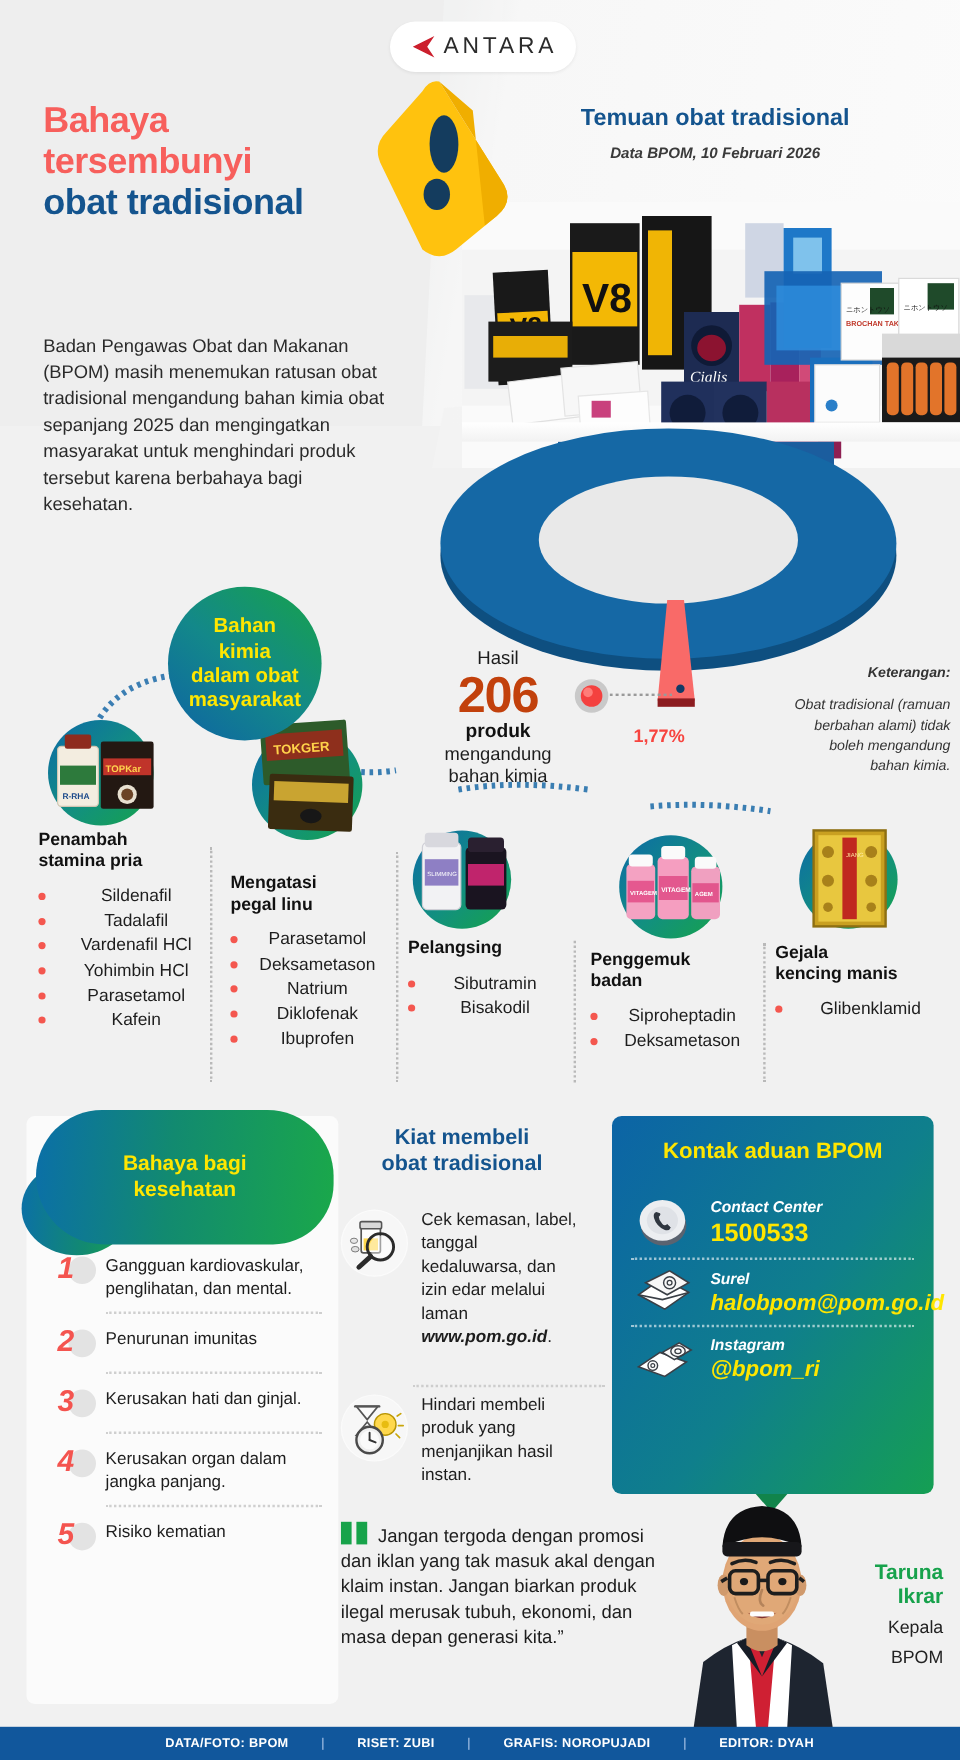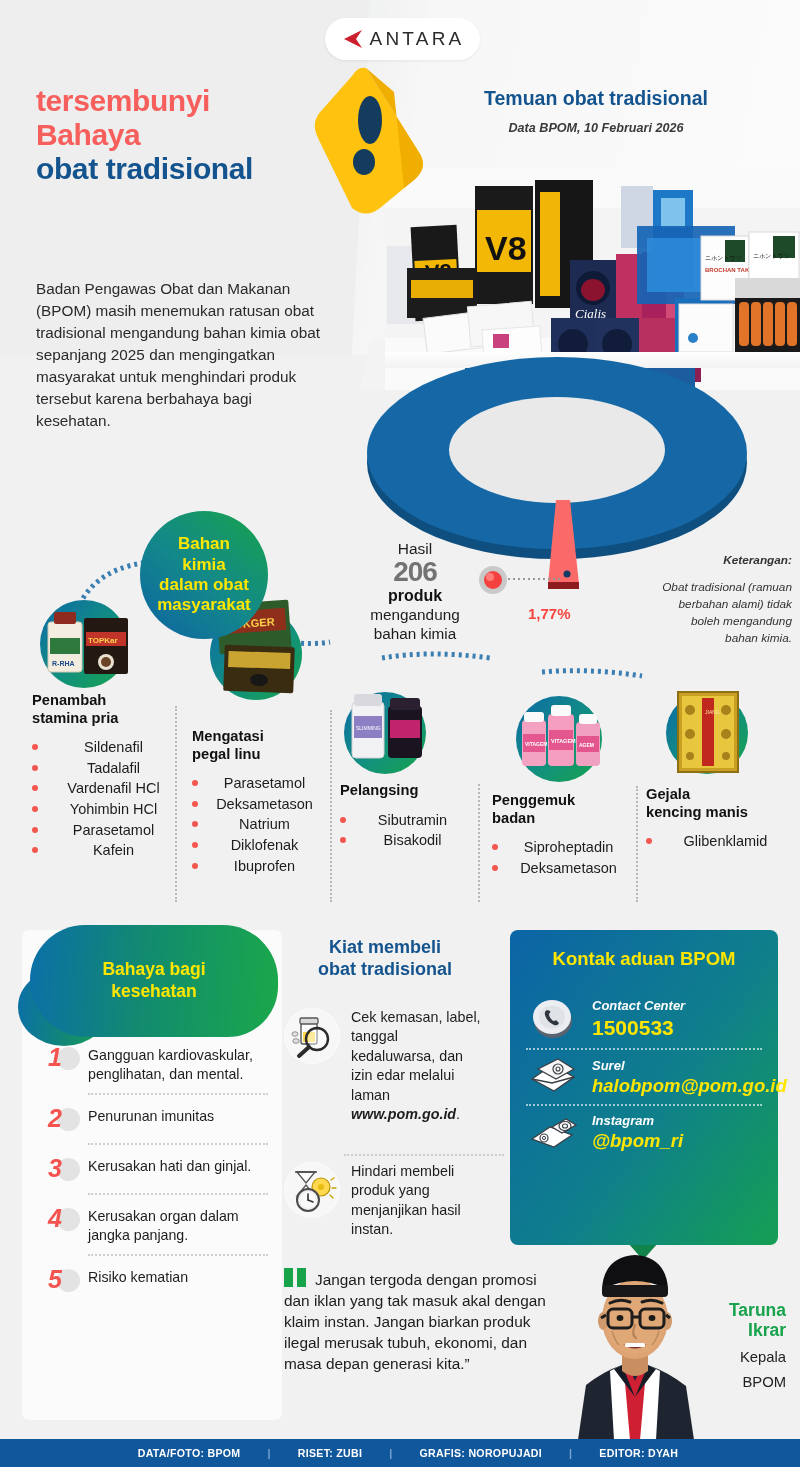--- a/index.html
+++ b/index.html
@@ -66,39 +66,39 @@
   .dc-l3 { font-size: 14.5px; font-weight: bold; color: #111; margin-top: 1px; }
 
   .slice-red {
     position: absolute; top: 160px; left: 178px; width: 34px; height: 68px; z-index: 6;
   }
 
   .hasil {
     position: absolute; top: 540px; left: 350px; width: 130px; text-align: center; z-index: 7;
   }
   .hasil-l1 { font-size: 15.5px; color: #1d1d1d; }
-  .hasil-num { font-size: 28px; font-weight: bold; color: #737373; line-height: 1.02; letter-spacing: -1px; }
+  .hasil-num { font-size: 42px; font-weight: bold; color: #c2410c; line-height: 1.02; letter-spacing: -1px; }
   .hasil-l3 { font-size: 16px; font-weight: bold; color: #111; }
   .hasil-l4 { font-size: 15.3px; color: #1d1d1d; line-height: 1.28; }
 
   .dotmark { position: absolute; top: 565px; left: 478px; width: 30px; height: 30px; z-index: 8; }
   .dotline { position: absolute; top: 578px; left: 508px; width: 52px; height: 2px;
     background-image: linear-gradient(to right, #9a9a9a 50%, transparent 50%);
     background-size: 5px 2px; z-index: 7; }
   .pct { position: absolute; top: 605px; left: 528px; font-size: 15px; font-weight: bold; color: #f7443f; z-index: 8; }
 
   .keterangan {
     position: absolute; top: 552px; left: 660px; width: 132px; text-align: right;
     font-style: italic; font-size: 11.8px; line-height: 1.45; color: #333; z-index: 7;
   }
   .ket-h { font-weight: bold; margin-bottom: 10px; }
 
   
   .chem-bubble {
-    position: absolute; top: 511px; left: 140px; width: 128px; height: 128px;
+    position: absolute; top: 489px; left: 140px; width: 128px; height: 128px;
     border-radius: 50%;
     background: linear-gradient(40deg, #0e63a4 0%, #13888a 48%, #17a34a 100%);
     display: flex; align-items: center; justify-content: center; text-align: center;
     color: #ffe600; font-weight: bold; font-size: 17px; line-height: 1.2; z-index: 7;
   }
   .ph-circle { position: absolute; border-radius: 50%;
     background: linear-gradient(135deg, #0d6aa8 0%, #12907f 55%, #16a34a 100%); z-index: 5; }
   .ph-img { position: absolute; z-index: 6; overflow: hidden; }
 
   .conn { position: absolute; z-index: 4; }
@@ -315,22 +315,22 @@
     <div class="antara-pill">
       <span class="antara-mark">
         <svg width="22" height="20" viewBox="0 0 22 20">
           <path d="M21 1 L3 10 L21 19 L15 10 Z" fill="#cc1f2d"></path>
         </svg>
       </span>
       <span class="antara-word">ANTARA</span>
     </div>
 
     <div class="maintitle">
+      <div class="ln c-red">Bahaya</div>
       <div class="ln c-red">tersembunyi</div>
-      <div class="ln c-red">Bahaya</div>
       <div class="ln c-blue">obat tradisional</div>
     </div>
 
     <p class="intro">Badan Pengawas Obat dan Makanan (BPOM) masih menemukan ratusan obat tradisional mengandung bahan kimia obat sepanjang 2025 dan mengingatkan masyarakat untuk menghindari produk tersebut karena berbahaya bagi kesehatan.</p>
 
     <div class="rtitle">
       <div class="rl">Temuan obat tradisional</div>
       <div class="rsub">Data BPOM, 10 Februari 2026</div>
     </div>
   </div>

